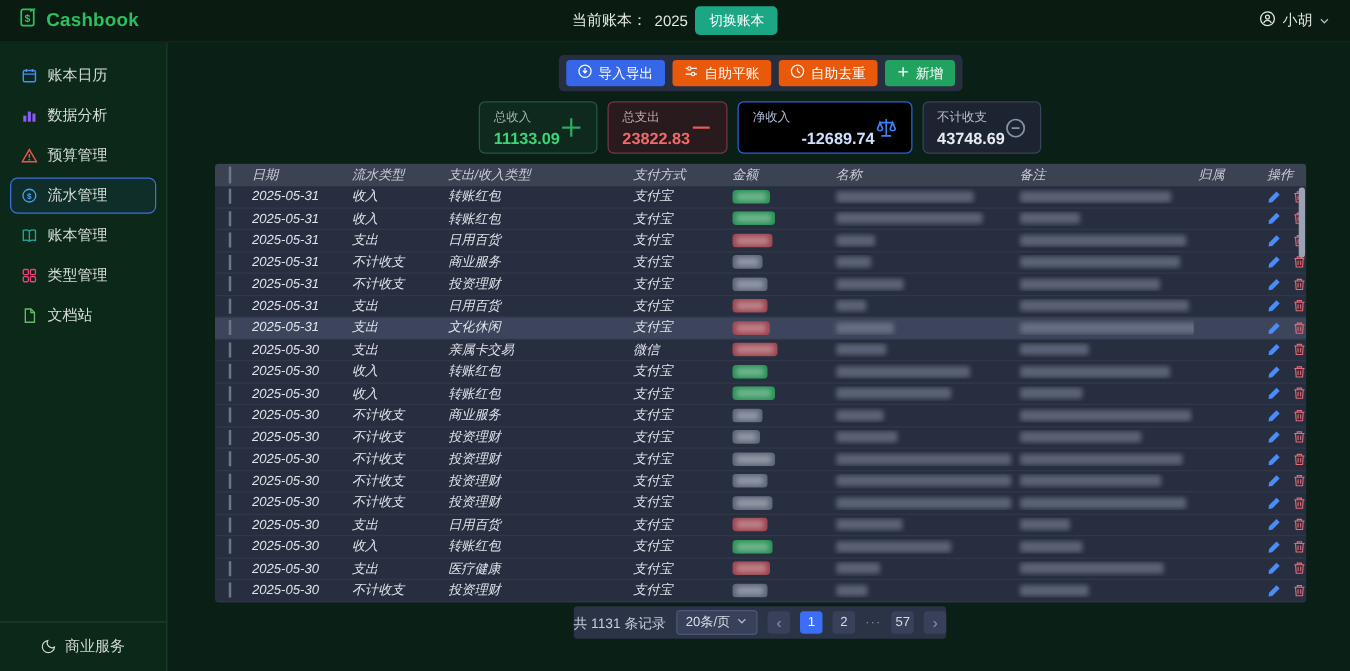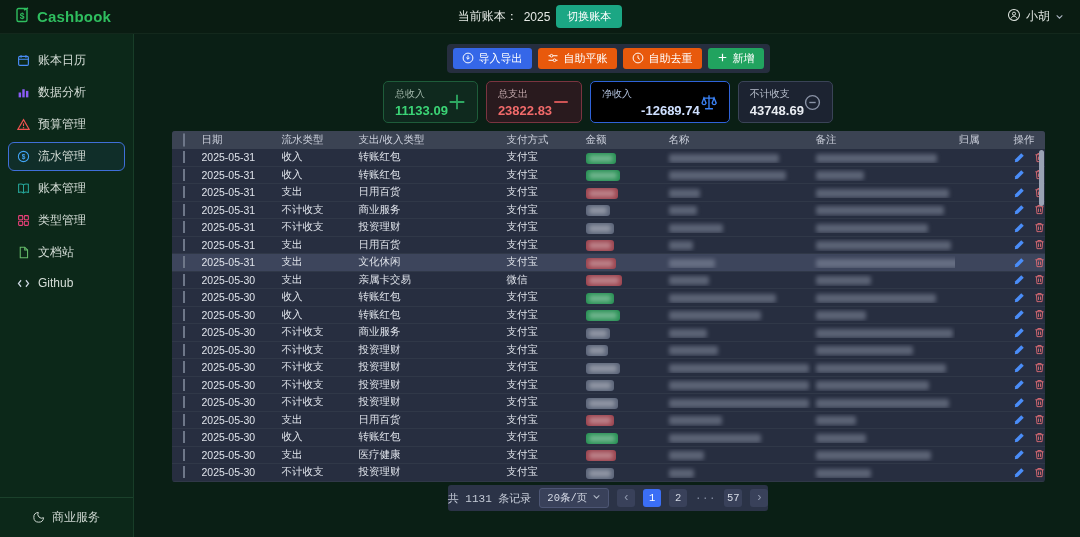--- a/index.html
+++ b/index.html
@@ -47,41 +47,41 @@
   .card-expense { background:#291a1e; border-color:#7a3440; }
   .card-expense .lab { color:#c4a9ad; } .card-expense .val { color:#f16a6a; }
   .card-net { background:#000000; border-color:#2f62d8; }
   .card-net .lab { color:#aebdd8; } .card-net .val { color:#cfe0ff;margin-left:39px; }
   .card-excl { background:#1c2331; border-color:#3a4357; }
   .card-excl .lab { color:#b8bfcc; } .card-excl .val { color:#e9ecf2; }
   .card .cico { display:flex; align-items:center; }
 
   
   .table-panel { margin-top:8px; background:#272e40; border-radius:3px; position:relative; overflow:hidden; flex-shrink:0; }
-  .tgrid { display:grid; grid-template-columns:26px 80px 77px 148px 79px 83px 147px 143px 55px 1fr; align-items:center; }
+  .tgrid { display:grid; grid-template-columns:26px 80px 77px 148px 79px 83px 147px 143px 55px 1fr; align-items:center;font-style:italic; }
   .thead { background:#3b4353; height:18px; font-size:10.5px; color:#c9ced9; }
   .thead > div { padding-left:4px; }
   .rows-clip { height:333px; overflow:hidden; }
   .trow { height:17.5px; border-bottom:1px solid #303848; font-size:10.5px; color:#dfe3ea; cursor:default; }
   .trow.hl { background:#3d455c; }
   .trow > div { padding-left:4px; overflow:hidden; white-space:nowrap; }
   .cb { width:10px; height:10px; border:1px solid #6e7789; border-radius:2px; margin-left:7px; background:transparent; }
   .pill { height:11px; border-radius:3px; display:inline-block; position:relative; overflow:hidden; vertical-align:middle; }
   .pill i { position:absolute; top:2px; bottom:2px; left:3px; right:3px; background:rgba(255,255,255,.32); filter:blur(2px); border-radius:2px; }
   .pill-green { background:#2a9156; }
   .pill-red { background:#9c4550; }
   .pill-gray { background:#5c6579; }
   .bbar { height:9px; border-radius:2px; background:#8f97a9; opacity:.5; filter:blur(2px); display:inline-block; vertical-align:middle; }
   .acts { display:flex; gap:9px; align-items:center; padding-left:6px; }
   .acts span { display:inline-flex; cursor:pointer; }
   .scroll-track { position:absolute; top:19px; right:1px; bottom:0; width:5px; }
   .scroll-thumb { width:5px; height:56px; background:#9aa2b4; border-radius:3px; }
 
   
-  .pager { margin-top:3px; height:26px; background:#2b3347; border-radius:3px; display:flex; align-items:center; justify-content:center; gap:8px; font-size:11px; color:#c6ccd8; flex-shrink:0;font-family:Liberation Mono, monospace; }
+  .pager { margin-top:3px; height:26px; background:#2b3347; border-radius:3px; display:flex; align-items:center; justify-content:center; gap:8px; font-size:11px; color:#c6ccd8; flex-shrink:0; }
   .psel { background:#39415a; border:1px solid #4d5674; border-radius:3px; padding:2px 7px; font-size:10.5px; display:flex; align-items:center; gap:5px; cursor:pointer; color:#d6dbe6; }
   .pbtn { width:18px; height:18px; background:#39415a; border-radius:3px; display:inline-flex; align-items:center; justify-content:center; font-size:10.5px; color:#d6dbe6; cursor:pointer; }
   .pbtn.arrow { color:#8d96ab; font-size:12px; }
   .pbtn.active { background:#3b6ef5; color:#fff; }
   .pell { color:#8d96ab; font-size:10px; letter-spacing:1px; }
 </style>
 </head>
 <body>
 
 <div class="app">
@@ -176,28 +176,20 @@
             <span>类型管理</span>
           </div>
           <div class="nav-item">
             <span class="ico">
               <svg width="13" height="13" viewBox="0 0 16 16" fill="none" xmlns="http://www.w3.org/2000/svg">
                 <path d="M4 1.5h5.5L13 5v9.5H4z" stroke="#66bb6a" stroke-width="1.3" fill="none"></path>
                 <path d="M9.5 1.5V5H13" stroke="#66bb6a" stroke-width="1.3" fill="none"></path>
               </svg>
             </span>
             <span>文档站</span>
-          </div>
-          <div class="nav-item">
-            <span class="ico">
-              <svg width="13" height="13" viewBox="0 0 16 16" fill="none" xmlns="http://www.w3.org/2000/svg">
-                <path d="M5 4L1.8 8 5 12M11 4l3.2 4L11 12" stroke="#cbd5e1" stroke-width="1.5" fill="none"></path>
-              </svg>
-            </span>
-            <span>Github</span>
           </div>
         </div>
       <div class="sidebar-footer">
         <span class="ico"><svg width="13" height="13" viewBox="0 0 16 16" fill="none" xmlns="http://www.w3.org/2000/svg">
               <path d="M13 9.5A6 6 0 1 1 6.5 3 4.8 4.8 0 0 0 13 9.5z" stroke="#cfd8d2" stroke-width="1.2" fill="none"></path>
             </svg></span>
         <span>商业服务</span>
       </div>
     </div>
 

